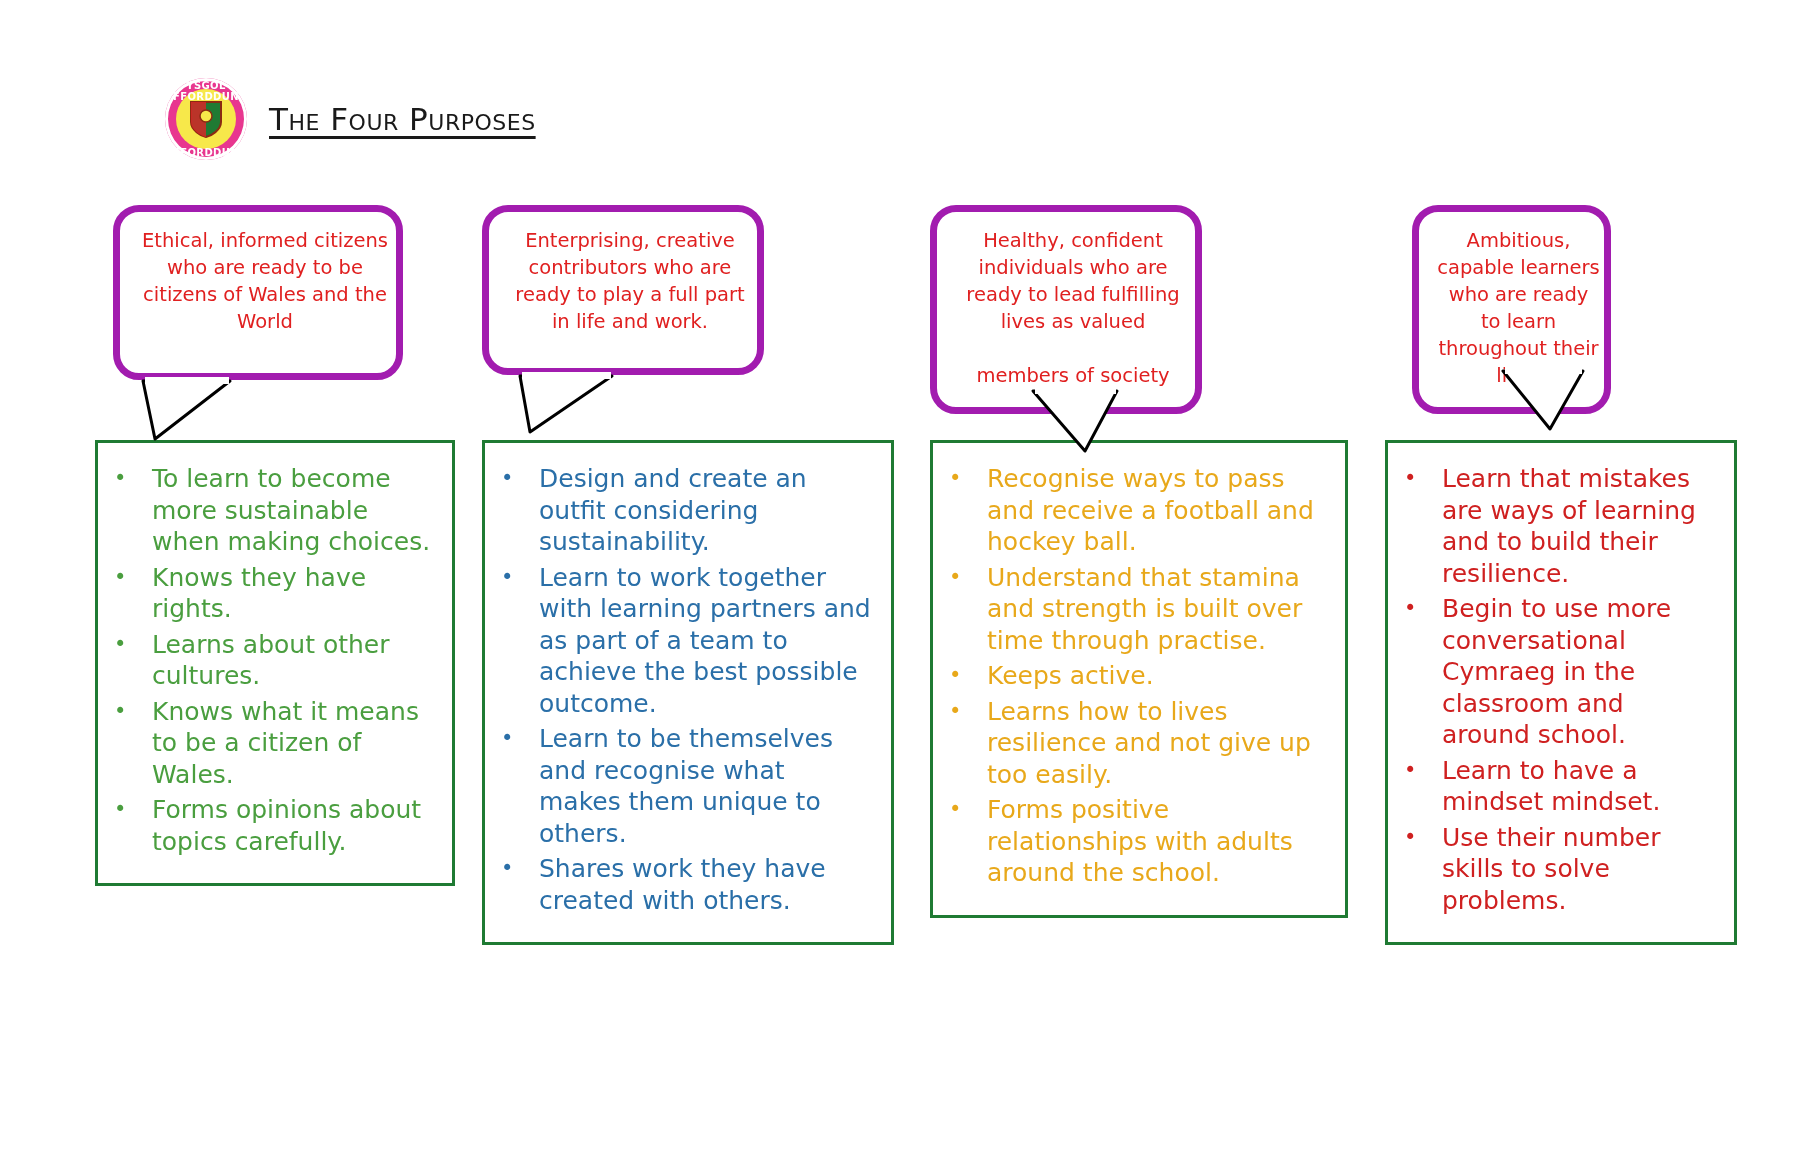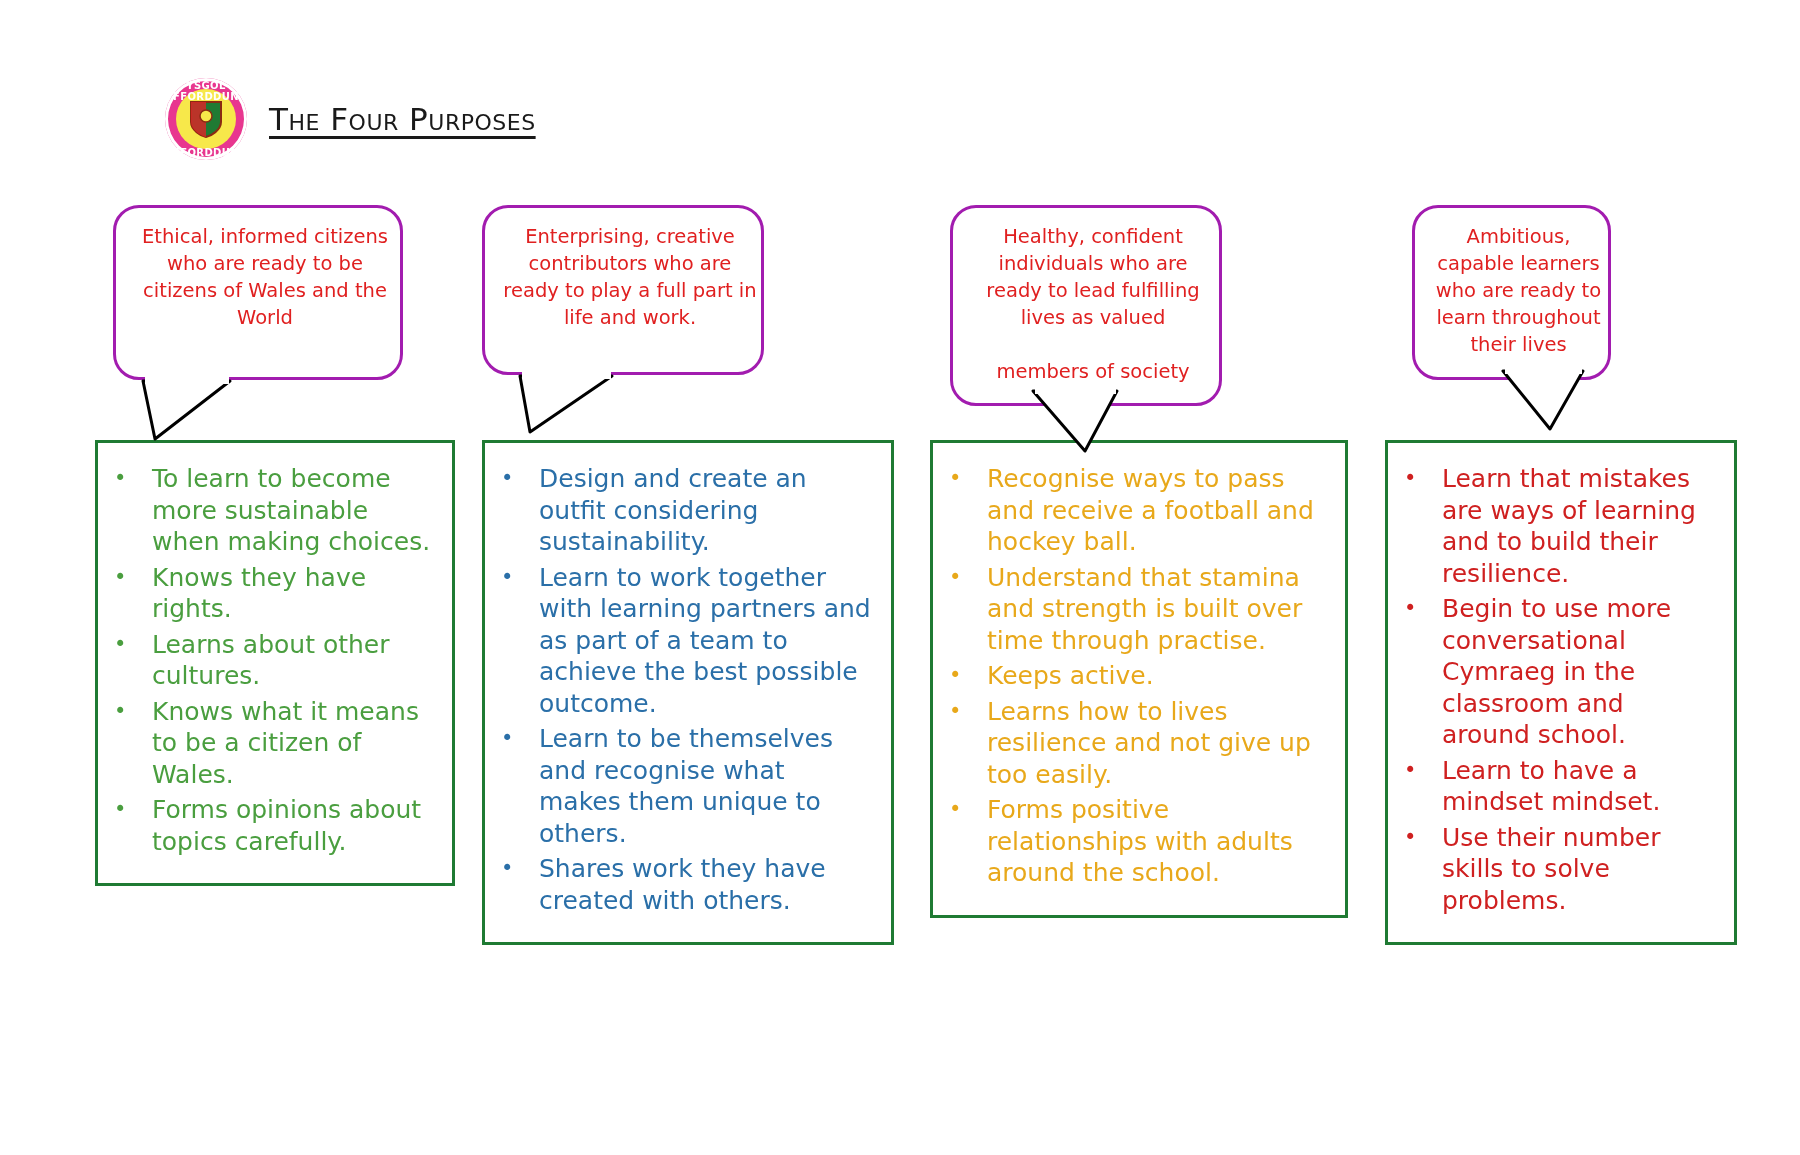--- a/index.html
+++ b/index.html
@@ -94,21 +94,21 @@
   .col0 { left: 95px;  width: 365px; }
   .col1 { left: 482px; width: 365px; }
   .col2 { left: 930px; width: 390px; }
   .col3 { left: 1385px; width: 318px; }
 
   
   .bubble-wrap {
     position: relative;
   }
   .bubble {
-    border: 3px solid #a21caf;
+    border: 7px solid #a21caf;
     border-radius: 26px;
     background: #ffffff;
     padding: 16px 4px 18px 18px;
     box-sizing: border-box;
     position: relative;
     z-index: 2;
   }
   .bubble-text {
     color: #e02020;
     font-family: "DejaVu Sans", sans-serif;
@@ -119,21 +119,21 @@
   }
   
   .tail {
     position: absolute;
     z-index: 3;
     pointer-events: none;
   }
 
   .b0 { width: 290px; min-height: 175px; margin-left: 18px; }
   .b1 { width: 282px; min-height: 170px; }
-  .b2 { width: 272px; min-height: 175px; margin-left: 20px; }
+  .b2 { width: 272px; min-height: 175px; }
   .b3 { width: 199px; min-height: 165px; margin-left: 27px; }
 
   
   .panel {
     border: 3px solid #1f7a33;
     background: #ffffff;
     box-sizing: border-box;
     padding: 20px 18px 22px 16px;
     position: absolute;
     top: 235px;

